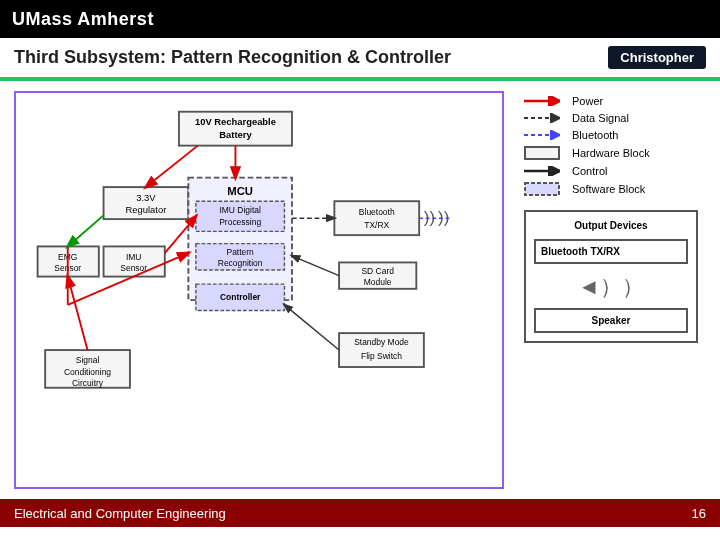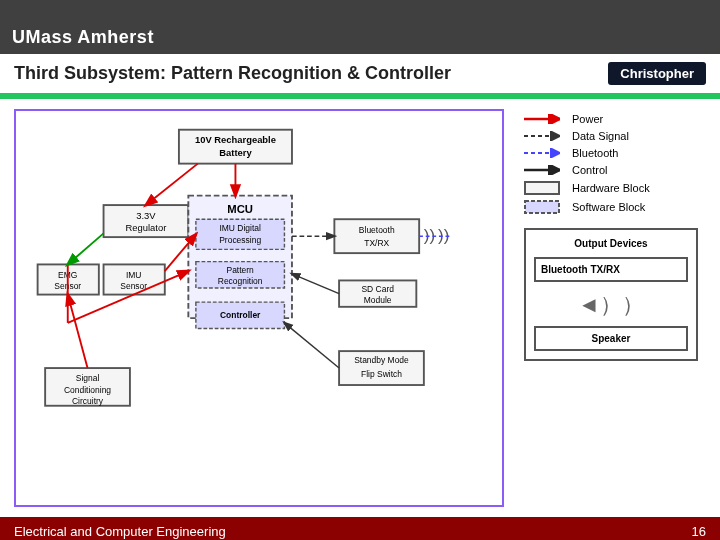--- a/index.html
+++ b/index.html
@@ -7,42 +7,42 @@
       font-family: Arial, sans-serif;
       background: #fff;
       width: 720px;
       height: 540px;
       overflow: hidden;
       position: relative;
     }
 
     
     #header {
-      background: #404040;
+      background: #000000;
       color: white;
       padding: 6px 12px;
       display: flex;
-      align-items: flex-end;
-      height: 54px;
+      align-items: center;
+      height: 38px;
     }
     #header .logo {
       font-size: 18px;
       font-weight: bold;
       color: white;
       letter-spacing: 0.5px;
     }
 
     
     #titlebar {
       display: flex;
       align-items: center;
       justify-content: space-between;
       padding: 8px 14px;
       background: #fff;
-      border-bottom: 6px solid #22c55e;
+      border-bottom: 4px solid #22c55e;
     }
     #titlebar .page-title {
       font-size: 18px;
       font-weight: bold;
       color: #222;
     }
     #titlebar .presenter-badge {
       background: #0f172a;
       color: white;
       padding: 4px 12px;
@@ -239,36 +239,36 @@
             <defs>
               <marker id="la3" markerWidth="6" markerHeight="6" refX="5" refY="3" orient="auto">
                 <path d="M0,0 L0,6 L6,3 z" fill="#4444ff"></path>
               </marker>
             </defs>
           </svg>
         <span>Bluetooth</span>
       </div>
 
       <div class="legend-item">
+        <svg width="36" height="14">
+            <rect x="1" y="1" width="34" height="12" fill="#f5f5f5" stroke="#555" stroke-width="2"></rect>
+          </svg>
+        <span>Hardware Block</span>
+      </div>
+
+      <div class="legend-item">
         <svg width="36" height="10">
             <line x1="0" y1="5" x2="36" y2="5" stroke="#222" stroke-width="2.5" marker-end="url(#la4)"></line>
             <defs>
               <marker id="la4" markerWidth="6" markerHeight="6" refX="5" refY="3" orient="auto">
                 <path d="M0,0 L0,6 L6,3 z" fill="#222"></path>
               </marker>
             </defs>
           </svg>
         <span>Control</span>
-      </div>
-
-      <div class="legend-item">
-        <svg width="36" height="14">
-            <rect x="1" y="1" width="34" height="12" fill="#f5f5f5" stroke="#555" stroke-width="2"></rect>
-          </svg>
-        <span>Hardware Block</span>
       </div>
 
       <div class="legend-item">
         <svg width="36" height="14">
             <rect x="1" y="1" width="34" height="12" fill="#d8d8ff" stroke="#555" stroke-width="2" stroke-dasharray="4,2"></rect>
           </svg>
         <span>Software Block</span>
       </div>
     </div>
 

